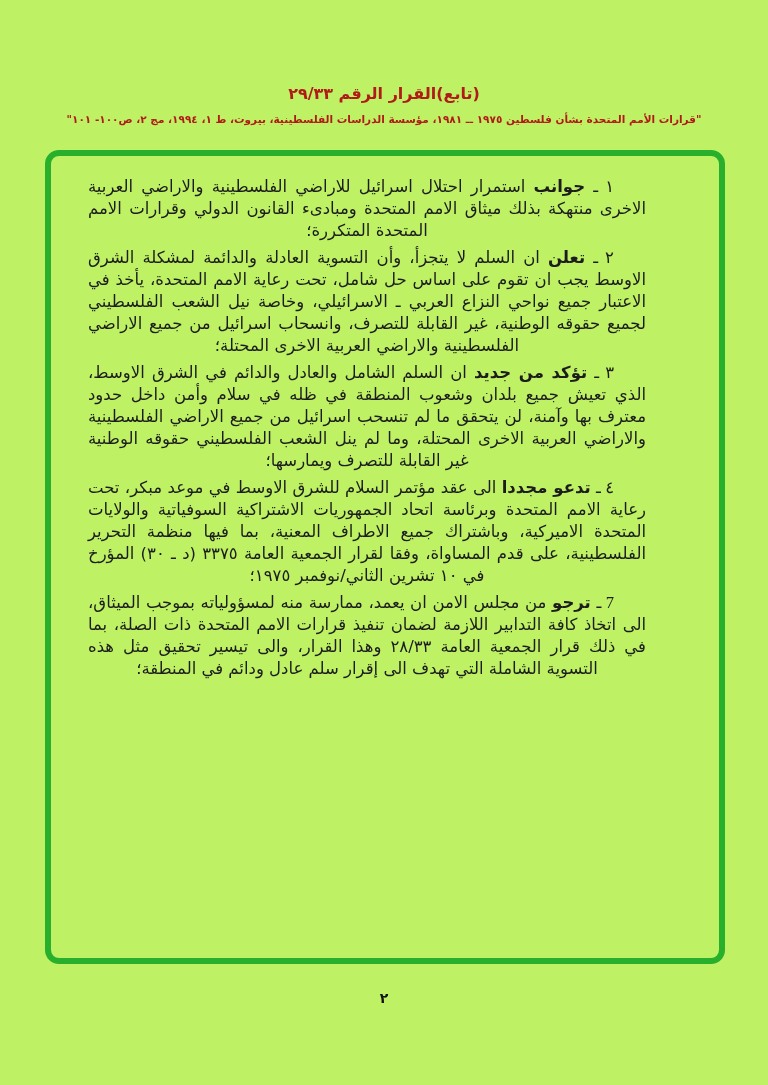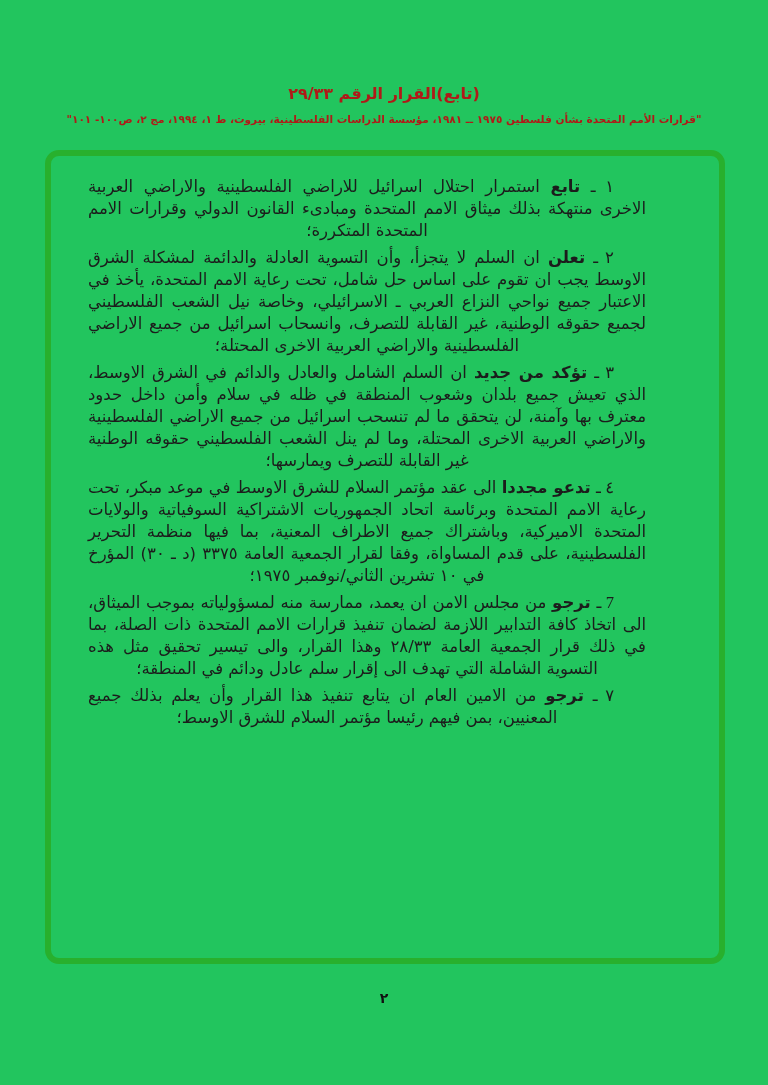--- a/index.html
+++ b/index.html
@@ -1,19 +1,19 @@
 <!DOCTYPE html>
 <html lang="ar" dir="rtl"><head>
 <meta charset="utf-8">
 <style>
   html,body{margin:0;padding:0;background:#ffffff;}
   .page{
     position:relative;
     width:768px;height:1085px;
-    background:#22c55e;
+    background:#bef264;
     overflow:hidden;
     font-family:"DejaVu Sans",sans-serif;
     direction:rtl;
   }
   .hdr-title{
     position:absolute;top:84px;left:0;width:768px;
     text-align:center;
     font-size:16px;font-weight:bold;
     color:#b01a18;
     letter-spacing:0.5px;
@@ -59,23 +59,22 @@
 
 <div class="page">
 
   <div class="hdr-title" style="color: rgb(176, 26, 24);">(تابع)القرار الرقم ٢٩/٣٣</div>
 
   <div class="hdr-citation" style="color: rgb(176, 26, 24);">"قرارات الأمم المتحدة بشأن فلسطين ١٩٧٥ ــ ١٩٨١، مؤسسة الدراسات الفلسطينية، بيروت، ط ١، ١٩٩٤، مج ٢، ص١٠٠- ١٠١"</div>
 
   <div class="green-box" style="border-color: rgb(40, 176, 45);"></div>
 
   <div class="body-text" id="resolution-body" style="color: rgb(28, 28, 28);">
-      <p class="para"><span class="num">١ ـ</span> <b class="lead">تابع</b> <span class="rest">استمرار احتلال اسرائيل للاراضي الفلسطينية والاراضي العربية الاخرى منتهكة بذلك ميثاق الامم المتحدة ومبادىء القانون الدولي وقرارات الامم المتحدة المتكررة؛</span></p>
+      <p class="para"><span class="num">١ ـ</span> <b class="lead">جوانب</b> <span class="rest">استمرار احتلال اسرائيل للاراضي الفلسطينية والاراضي العربية الاخرى منتهكة بذلك ميثاق الامم المتحدة ومبادىء القانون الدولي وقرارات الامم المتحدة المتكررة؛</span></p>
       <p class="para"><span class="num">٢ ـ</span> <b class="lead">تعلن</b> <span class="rest">ان السلم لا يتجزأ، وأن التسوية العادلة والدائمة لمشكلة الشرق الاوسط يجب ان تقوم على اساس حل شامل، تحت رعاية الامم المتحدة، يأخذ في الاعتبار جميع نواحي النزاع العربي ـ الاسرائيلي، وخاصة نيل الشعب الفلسطيني لجميع حقوقه الوطنية، غير القابلة للتصرف، وانسحاب اسرائيل من جميع الاراضي الفلسطينية والاراضي العربية الاخرى المحتلة؛</span></p>
       <p class="para"><span class="num">٣ ـ</span> <b class="lead">تؤكد من جديد</b> <span class="rest">ان السلم الشامل والعادل والدائم في الشرق الاوسط، الذي تعيش جميع بلدان وشعوب المنطقة في ظله في سلام وأمن داخل حدود معترف بها وآمنة، لن يتحقق ما لم تنسحب اسرائيل من جميع الاراضي الفلسطينية والاراضي العربية الاخرى المحتلة، وما لم ينل الشعب الفلسطيني حقوقه الوطنية غير القابلة للتصرف ويمارسها؛</span></p>
       <p class="para"><span class="num">٤ ـ</span> <b class="lead">تدعو مجددا</b> <span class="rest">الى عقد مؤتمر السلام للشرق الاوسط في موعد مبكر، تحت رعاية الامم المتحدة وبرئاسة اتحاد الجمهوريات الاشتراكية السوفياتية والولايات المتحدة الاميركية، وباشتراك جميع الاطراف المعنية، بما فيها منظمة التحرير الفلسطينية، على قدم المساواة، وفقا لقرار الجمعية العامة ٣٣٧٥ (د ـ ٣٠) المؤرخ في ١٠ تشرين الثاني/نوفمبر ١٩٧٥؛</span></p>
       <p class="para"><span class="num">7 ـ</span> <b class="lead">ترجو</b> <span class="rest">من مجلس الامن ان يعمد، ممارسة منه لمسؤولياته بموجب الميثاق، الى اتخاذ كافة التدابير اللازمة لضمان تنفيذ قرارات الامم المتحدة ذات الصلة، بما في ذلك قرار الجمعية العامة ٢٨/٣٣ وهذا القرار، والى تيسير تحقيق مثل هذه التسوية الشاملة التي تهدف الى إقرار سلم عادل ودائم في المنطقة؛</span></p>
-      <p class="para"><span class="num">٧ ـ</span> <b class="lead">ترجو</b> <span class="rest">من الامين العام ان يتابع تنفيذ هذا القرار وأن يعلم بذلك جميع المعنيين، بمن فيهم رئيسا مؤتمر السلام للشرق الاوسط؛</span></p>
     </div>
 
   <div class="page-number">٢</div>
 
 </div>
 
 </body></html>

